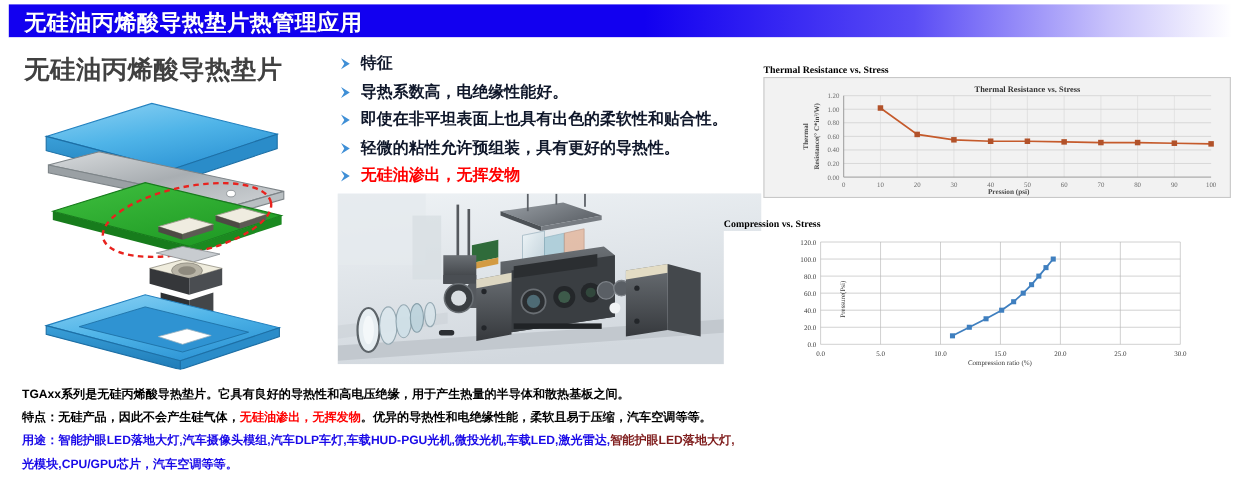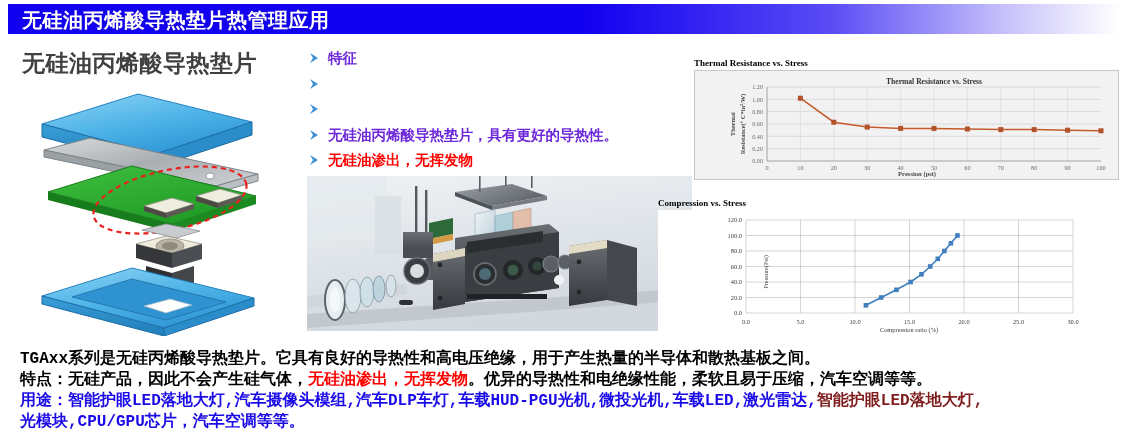--- a/index.html
+++ b/index.html
@@ -28,21 +28,21 @@
     color:#404040;font-size:23px;font-weight:bold;letter-spacing:.5px;
     white-space:nowrap;
   }
   
   #cad-figure{position:absolute;left:20px;top:88px;width:250px;height:248px;}
   
   #feature-list{position:absolute;left:308px;top:50px;width:380px;}
   .feature-row{display:flex;align-items:flex-start;margin-bottom:8.5px;}
   .bullet-arrow{flex:0 0 20px;height:16px;margin-top:1px;}
   .feature-text{
-    font-size:14.5px;font-weight:bold;color:#6d28d9;line-height:16px;white-space:nowrap;
+    font-size:14.5px;font-weight:bold;color:#0f172a;line-height:16px;white-space:nowrap;
   }
   .feature-text.red{color:#ff0000;}
   
   #module-photo{
     position:absolute;left:307px;top:176px;width:385px;height:155px;overflow:hidden;
     background:linear-gradient(160deg,#e9edf1 0%,#dfe4e9 45%,#cfd5db 100%);
   }
   
   .chart-block{position:absolute;}
   .chart-caption{
@@ -54,21 +54,21 @@
     width:423px;height:108px;background:#f2f2f2;border:1px solid #c8c8c8;position:relative;
   }
   #chart-compression{left:658px;top:198px;width:425px;}
   #chart-compression .chart-panel{
     width:423px;height:125px;background:#ffffff;position:relative;
   }
   .chart-svg{display:block;}
   
   #summary-block{position:absolute;left:20px;top:349px;width:1095px;}
   .summary-line{
-    font-size:16px;font-weight:bold;line-height:21px;color:#000000;white-space:nowrap;font-family:Liberation Mono, monospace;
+    font-size:11px;font-weight:bold;line-height:21px;color:#000000;white-space:nowrap;
   }
   .summary-line .red{color:#ff0000;}
   .summary-line.blue{color:#1a0ae8;}
   .summary-line.blue .red{color:#7f1d1d;}
 </style>
 </head>
 <body>
 
 <div id="title-bar">
   <span id="title-text">无硅油丙烯酸导热垫片热管理应用</span>
@@ -159,35 +159,37 @@
         </svg>
     </span>
     <span class="feature-text">特征</span>
   </div>
   <div class="feature-row">
     <span class="bullet-arrow">
       <svg width="14" height="14" viewBox="0 0 14 14">
           <path d="M2 2 L10 7 L2 12 L5 7 Z" fill="#3f8fd6"></path>
         </svg>
     </span>
+    <span class="feature-text">导热系数高，电绝缘性能好。</span>
   </div>
   <div class="feature-row">
     <span class="bullet-arrow">
       <svg width="14" height="14" viewBox="0 0 14 14">
           <path d="M2 2 L10 7 L2 12 L5 7 Z" fill="#3f8fd6"></path>
         </svg>
     </span>
+    <span class="feature-text">即使在非平坦表面上也具有出色的柔软性和贴合性。</span>
   </div>
   <div class="feature-row">
     <span class="bullet-arrow">
       <svg width="14" height="14" viewBox="0 0 14 14">
           <path d="M2 2 L10 7 L2 12 L5 7 Z" fill="#3f8fd6"></path>
         </svg>
     </span>
-    <span class="feature-text">无硅油丙烯酸导热垫片，具有更好的导热性。</span>
+    <span class="feature-text">轻微的粘性允许预组装，具有更好的导热性。</span>
   </div>
   <div class="feature-row">
     <span class="bullet-arrow">
       <svg width="14" height="14" viewBox="0 0 14 14">
           <path d="M2 2 L10 7 L2 12 L5 7 Z" fill="#3f8fd6"></path>
         </svg>
     </span>
     <span class="feature-text red">无硅油渗出，无挥发物</span>
   </div>
 </div>

